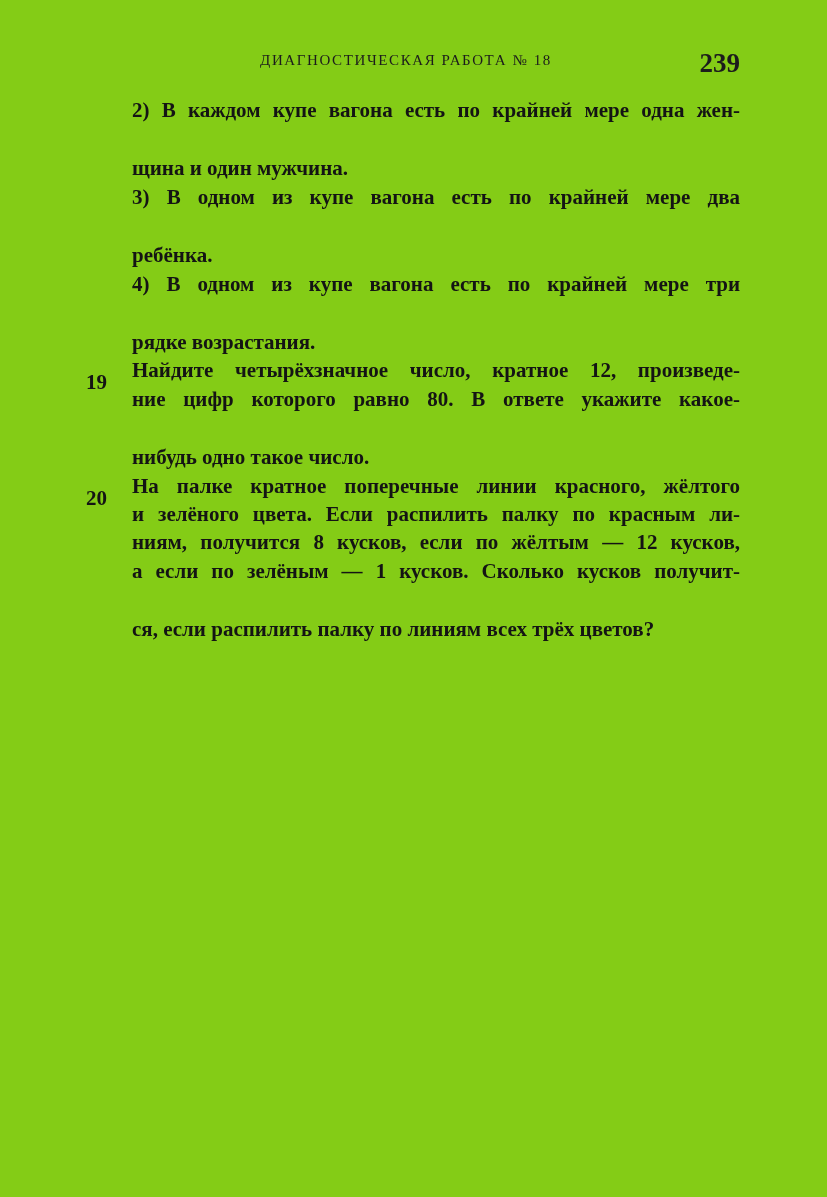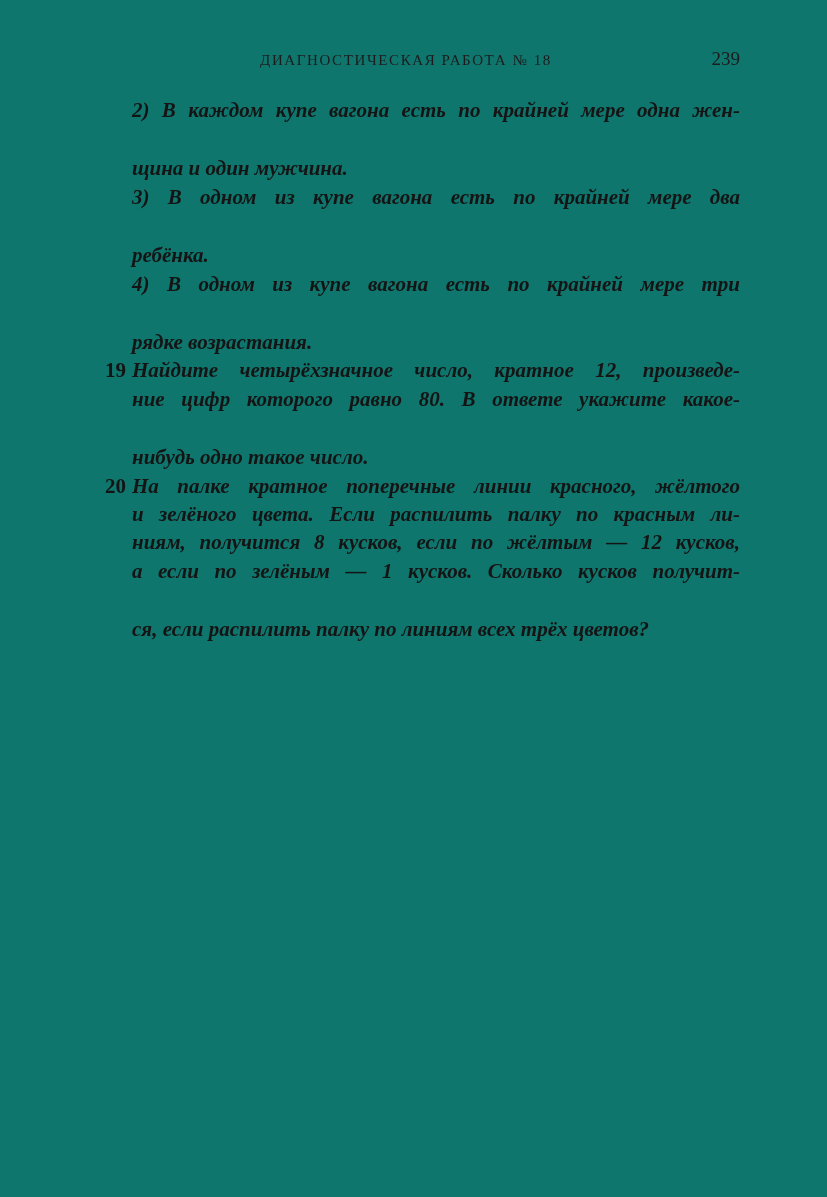--- a/index.html
+++ b/index.html
@@ -4,21 +4,21 @@
 <style>
   html, body {
     margin: 0;
     padding: 0;
     background: #ffffff;
   }
   .page {
     position: relative;
     width: 827px;
     height: 1197px;
-    background: #0f766e;
+    background: #84cc16;
     font-family: "Liberation Serif", "DejaVu Serif", serif;
     color: #141414;
     overflow: hidden;
   }
   .running-header {
     position: absolute;
     top: 52px;
     left: 132px;
     width: 608px;
     height: 24px;
@@ -31,51 +31,50 @@
     font-size: 15px;
     letter-spacing: 1.6px;
     font-weight: normal;
     color: #1c1c1c;
     white-space: nowrap;
   }
   .page-number {
     position: absolute;
     right: 0;
     top: -4px;
-    font-size: 19px;
-    font-weight: normal;
+    font-size: 27px;
+    font-weight: bold;
     color: #1c1c1c;
   }
   .body-text {
     position: absolute;
     top: 96px;
     left: 132px;
     width: 608px;
     font-size: 21px;
     font-weight: bold;
     line-height: 28.4px;
   }
   .para {
     position: relative;
     margin: 0;
     padding: 0;
   }
   .num {
     position: absolute;
     left: -46px;
-    top: 0;
+    top: 12px;
     width: 40px;
-    text-align: right;
+    text-align: left;
     font-weight: bold;
   }
   .line {
     text-align: justify;
     text-align-last: justify;
     white-space: normal;
-    font-style: italic;
   }
   .line.last {
     text-align: left;
     text-align-last: left;
     margin-top: 30px;
   }
 </style>
 </head>
 <body>
 

